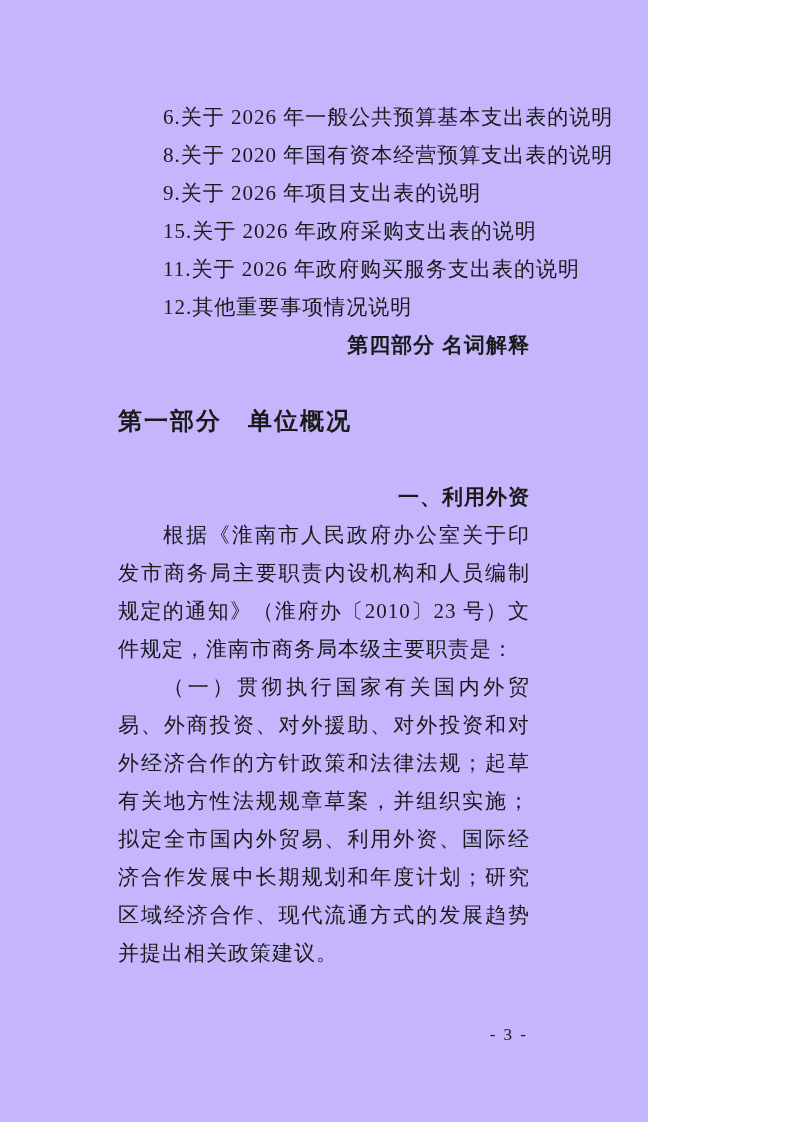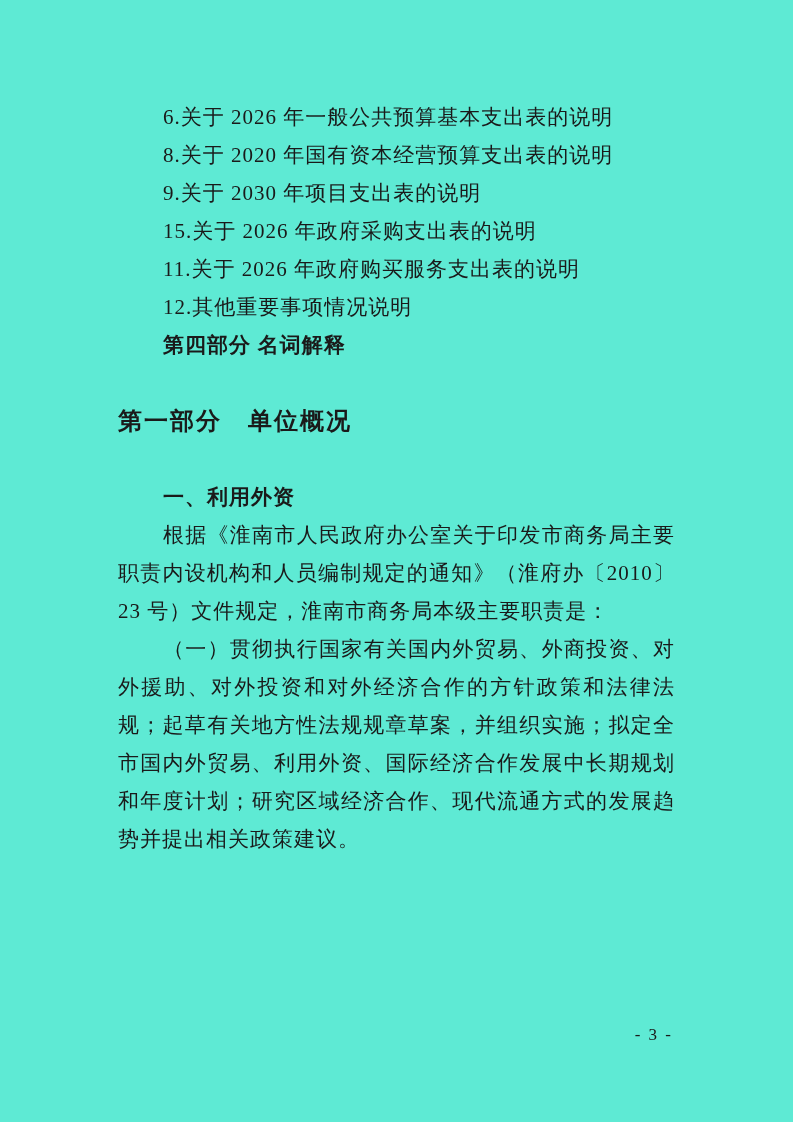--- a/index.html
+++ b/index.html
@@ -7,39 +7,40 @@
   body {
     width: 793px;
     height: 1122px;
     position: relative;
     overflow: hidden;
     font-family: "Liberation Serif", "DejaVu Serif", serif;
     color: #1a1a1a;
   }
   .page {
     position: relative;
-    width: 793px;
+    width: 648px;
     height: 1122px;
-    background: #5eead4;
+    background: #c4b5fd;
   }
   .content {
     padding: 98px 118px 0 118px;
   }
   .line {
     font-size: 21px;
     line-height: 38px;
     letter-spacing: 1px;
     white-space: nowrap;
   }
   .indent {
     padding-left: 45px;
   }
   .heading-sans {
     font-family: "Liberation Sans", "DejaVu Sans", sans-serif;
     font-weight: bold;
+    text-align: right;
   }
   .spacer {
     height: 38px;
   }
   .section-title {
     font-size: 24px;
     line-height: 38px;
     text-align: left;
     letter-spacing: 2px;
     white-space: nowrap;
@@ -63,21 +64,21 @@
   }
 </style>
 </head>
 <body>
 
 <div class="page">
   <div class="content">
 
     <div class="line indent">6.关于 2026 年一般公共预算基本支出表的说明</div>
     <div class="line indent">8.关于 2020 年国有资本经营预算支出表的说明</div>
-    <div class="line indent">9.关于 2030 年项目支出表的说明</div>
+    <div class="line indent">9.关于 2026 年项目支出表的说明</div>
     <div class="line indent">15.关于 2026 年政府采购支出表的说明</div>
     <div class="line indent">11.关于 2026 年政府购买服务支出表的说明</div>
     <div class="line indent">12.其他重要事项情况说明</div>
 
     <div class="line indent heading-sans">第四部分 名词解释</div>
 
     <div class="spacer"></div>
 
     <div class="section-title heading-sans">第一部分　单位概况</div>
 

